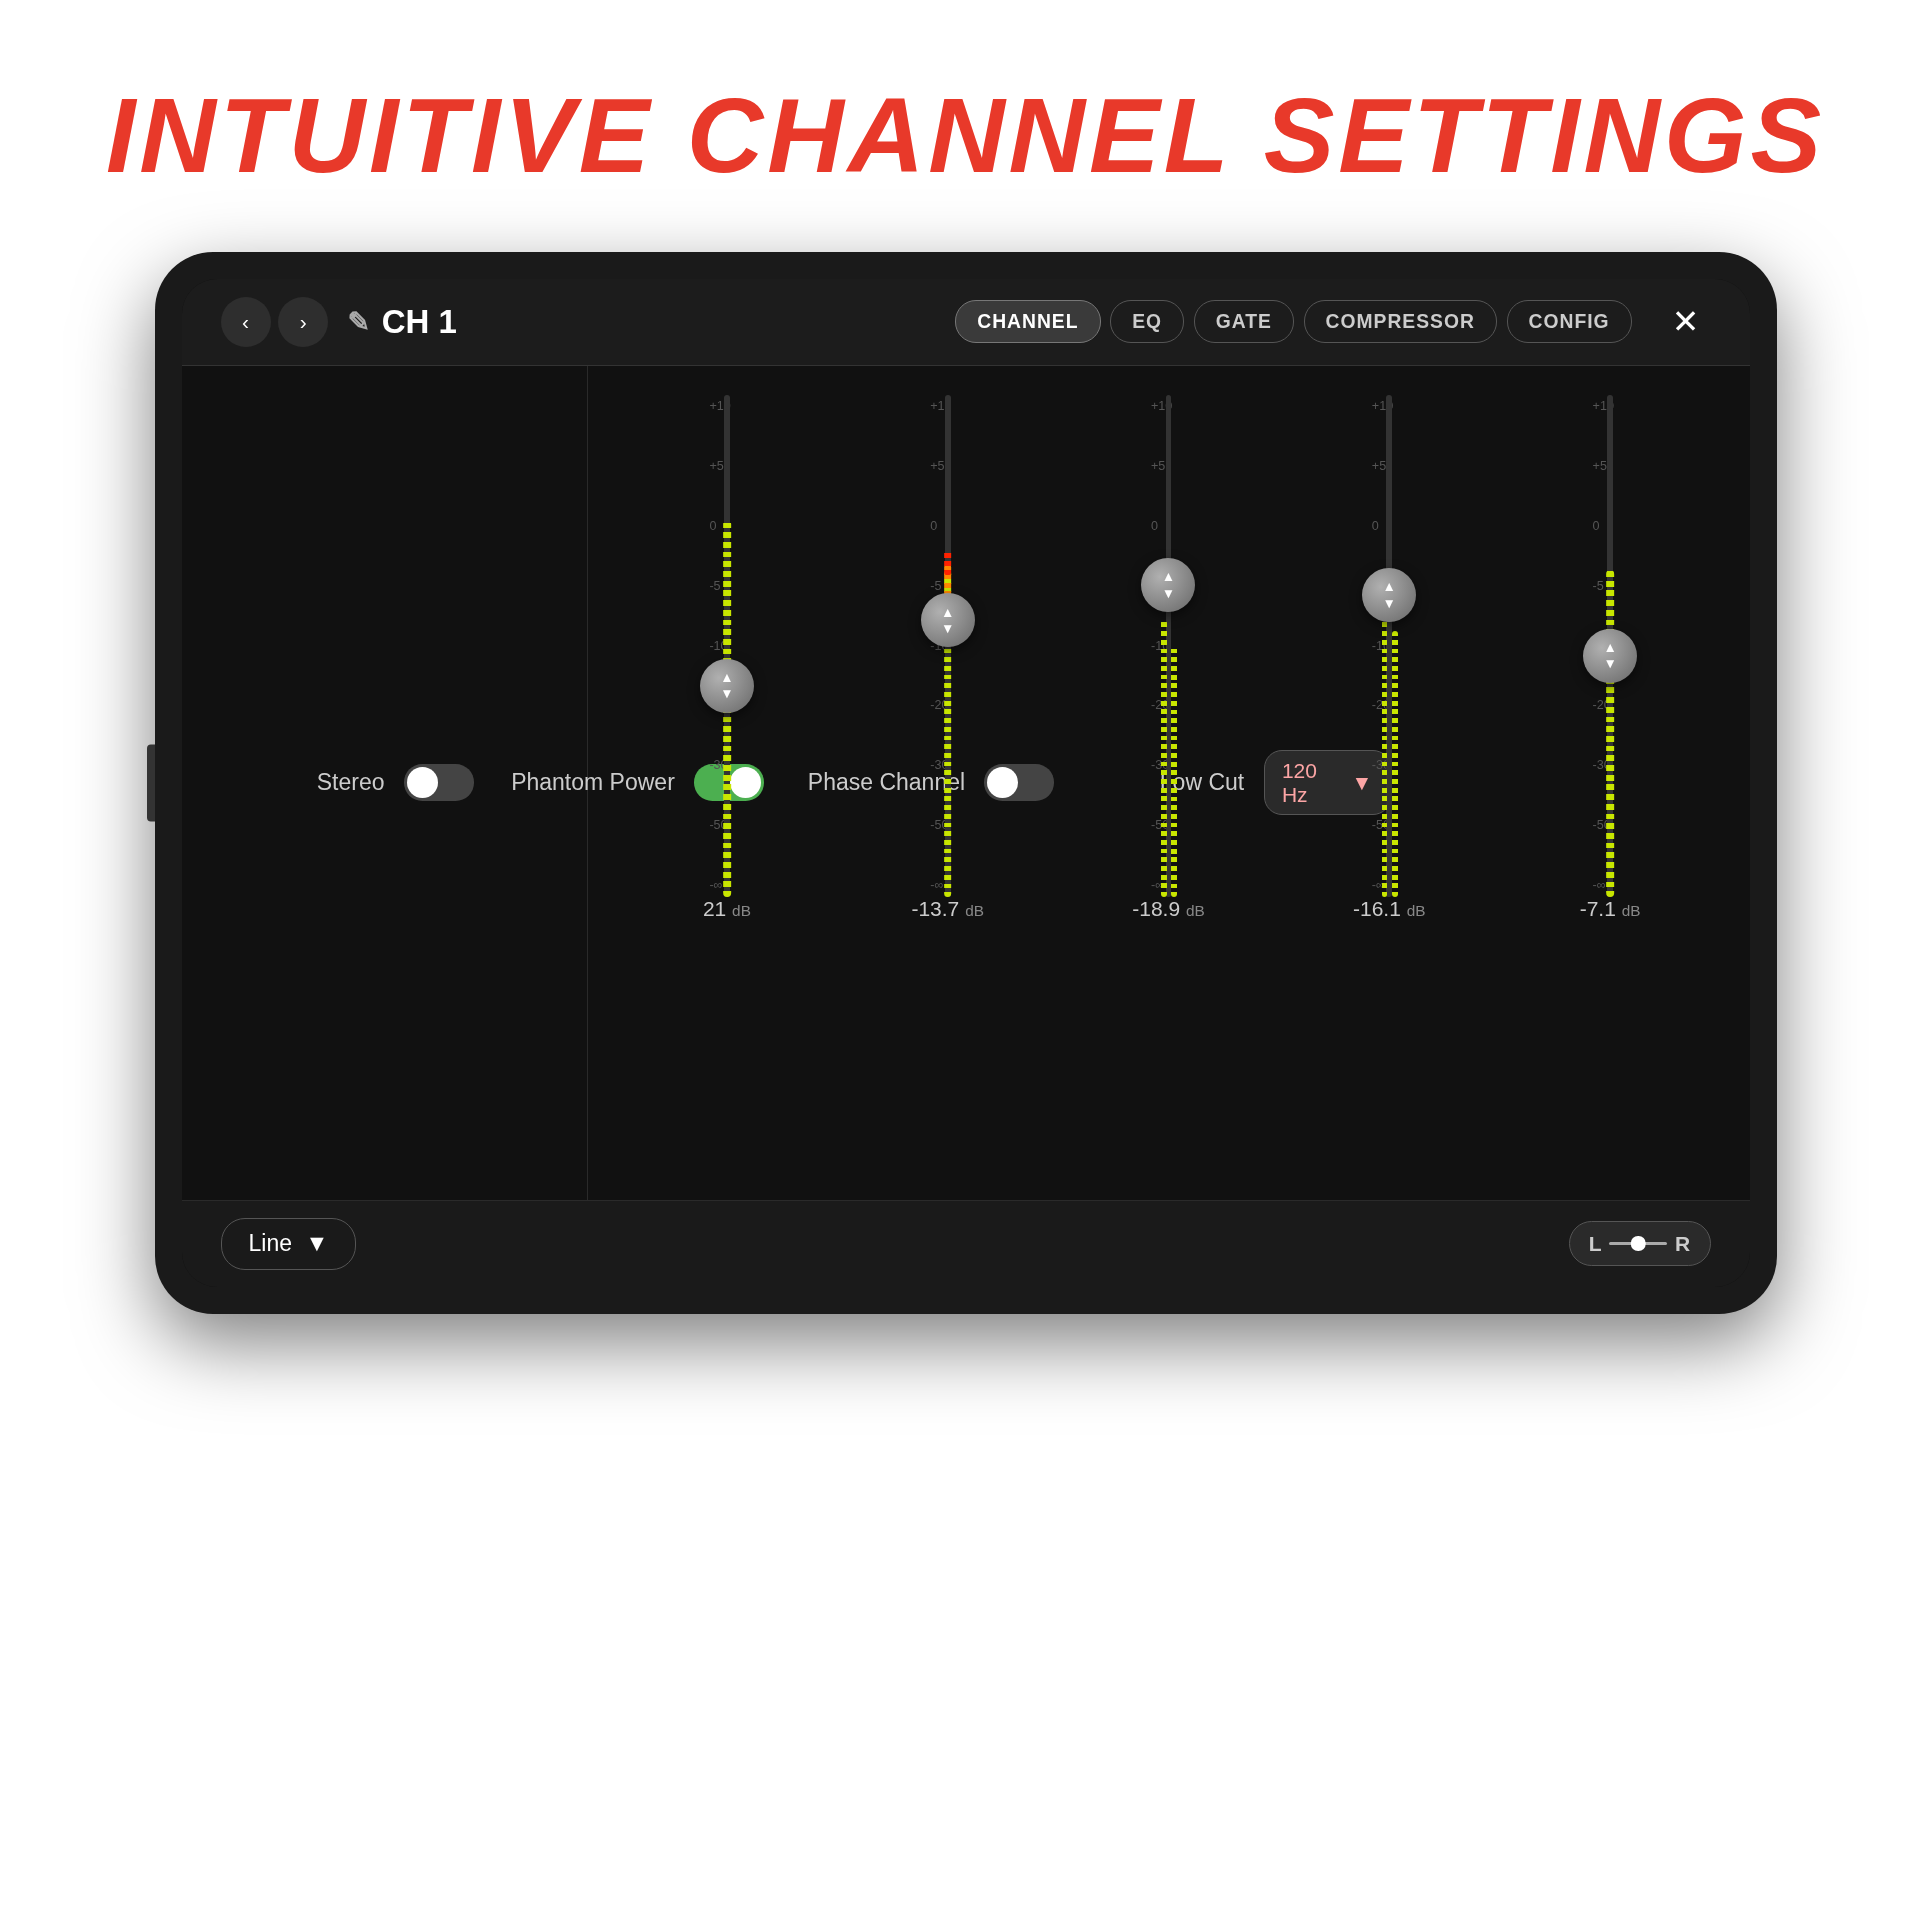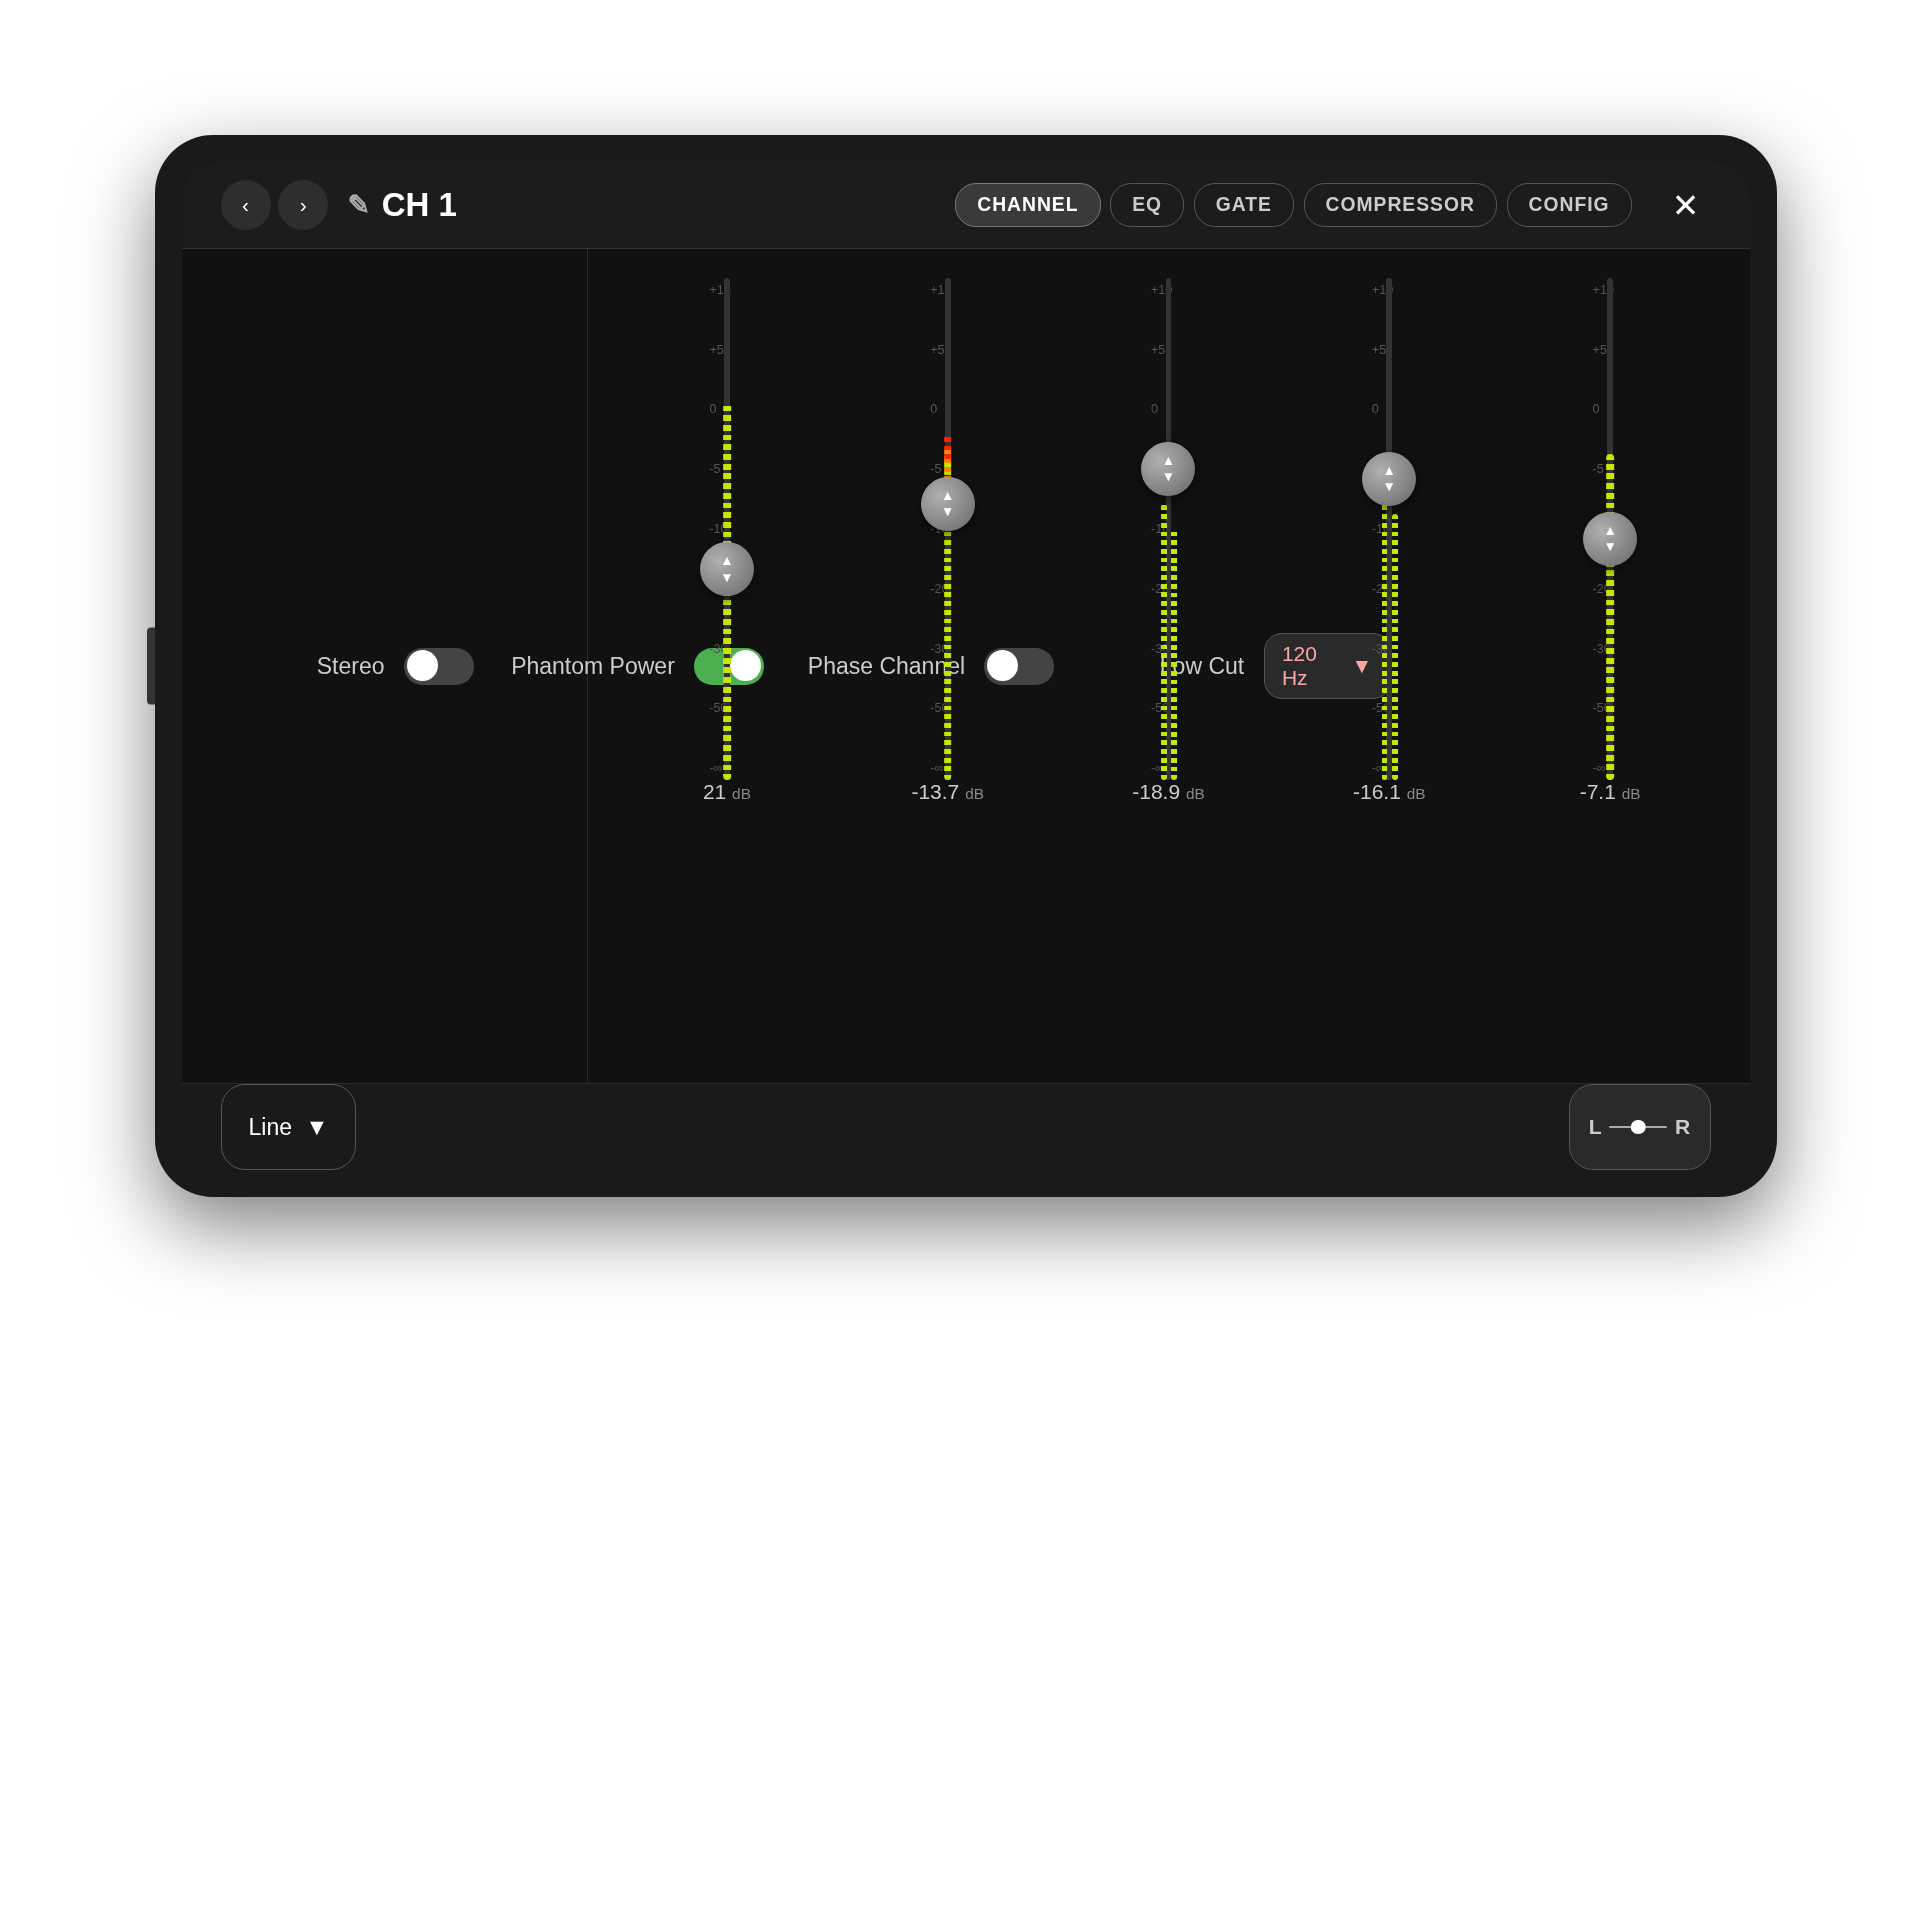--- a/index.html
+++ b/index.html
@@ -332,20 +332,21 @@
       font-size: 15.4px;
       color: #888;
     }
 
     
     .bottom-bar {
       height: 87px;
       background: #1a1a1a;
       border-top: 1px solid #2a2a2a;
       display: flex;
+      align-items: center;
       padding: 0 39px;
       justify-content: space-between;
       flex-shrink: 0;
     }
 
     .line-dropdown {
       background: #1a1a1a;
       border: 1.4px solid #555;
       border-radius: 24px;
       color: #ffffff;
@@ -400,20 +401,21 @@
       width: 7.7px;
       height: 77px;
       background: #333;
       border-radius: 3.9px 0 0 3.9px;
     }
   </style>
 </head>
 <body>
 
 <div class="header">
+  <h1 class="main-title">INTUITIVE CHANNEL SETTINGS</h1>
 </div>
 
 <div class="tablet-outer">
   <div class="tablet-side-btn"></div>
 
   <div class="tablet-screen">
 
     <div class="nav-bar">
       <div class="nav-arrows">
         <button class="nav-btn">‹</button>

